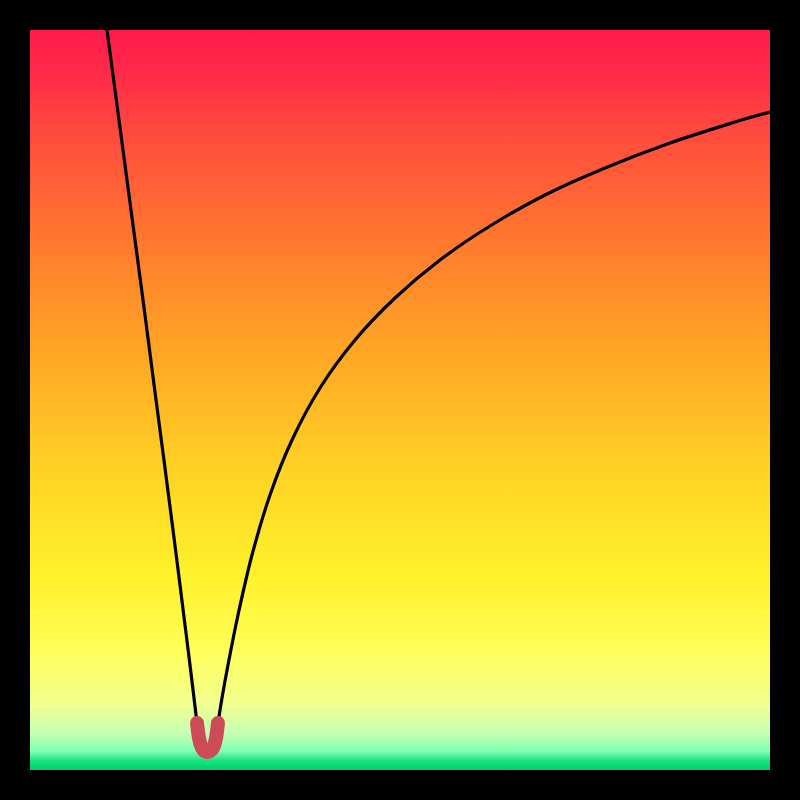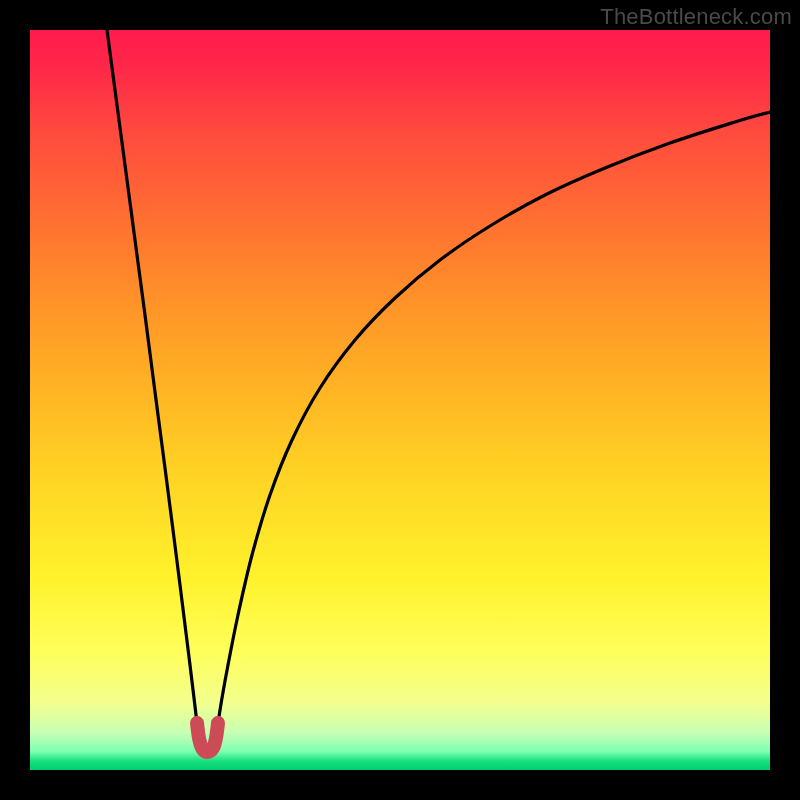--- a/index.html
+++ b/index.html
@@ -71,21 +71,20 @@
     stroke: #cc4b56;
     stroke-width: 14;
     stroke-linecap: round;
   }
 </style>
 </head>
 <body>
 
 <div class="frame">
 
-  <div class="watermark">TheBottleneck.com</div>
 
   <div class="plot">
     <svg class="curve" viewBox="0 0 740 740" preserveAspectRatio="none">
       <path id="left-branch" class="curve-path" d="M 77 0 C 78.33333333333333 10, 82 37.5, 85 60 C 88 82.5, 91.66666666666667 110, 95 135 C 98.33333333333333 160, 101.66666666666667 185, 105 210 C 108.33333333333333 235, 111.66666666666667 259.6666666666667, 115 285 C 118.33333333333333 310.3333333333333, 121.66666666666667 336.5, 125 362 C 128.33333333333334 387.5, 132 415, 135 438 C 138 461, 140.5 480.5, 143 500 C 145.5 519.5, 148 539.1666666666666, 150 555 C 152 570.8333333333334, 153.33333333333334 581.6666666666666, 155 595 C 156.66666666666666 608.3333333333334, 158.5 622.8333333333334, 160 635 C 161.5 647.1666666666666, 162.83333333333334 658.3333333333334, 164 668 C 165.16666666666666 677.6666666666666, 166.5 688.8333333333334, 167 693"></path>
       <path id="right-branch" class="curve-path" d="M 188 693 C 188.66666666666666 688.8333333333334, 190.33333333333334 677.6666666666666, 192 668 C 193.66666666666666 658.3333333333334, 195.33333333333334 648.8333333333334, 198 635 C 200.66666666666666 621.1666666666666, 204 603.3333333333334, 208 585 C 212 566.6666666666666, 216.66666666666666 545, 222 525 C 227.33333333333334 505, 233.33333333333334 484.1666666666667, 240 465 C 246.66666666666666 445.8333333333333, 253.66666666666666 427.8333333333333, 262 410 C 270.3333333333333 392.1666666666667, 279.5 374.6666666666667, 290 358 C 300.5 341.3333333333333, 312.5 325, 325 310 C 337.5 295, 350.8333333333333 281.3333333333333, 365 268 C 379.1666666666667 254.66666666666666, 394.1666666666667 242, 410 230 C 425.8333333333333 218, 442.5 206.83333333333334, 460 196 C 477.5 185.16666666666666, 495.8333333333333 174.66666666666666, 515 165 C 534.1666666666666 155.33333333333334, 554.1666666666666 146.66666666666666, 575 138 C 595.8333333333334 129.33333333333334, 618.3333333333334 120.66666666666667, 640 113 C 661.6666666666666 105.33333333333333, 688.3333333333334 97.16666666666667, 705 92 C 721.6666666666666 86.83333333333333, 734.1666666666666 83.66666666666667, 740 82"></path>
       <path id="vertex-u" class="vertex-marker" d="M 167 693 C 167.33333333333334 695.5, 168.16666666666666 703.8333333333334, 169 708 C 169.83333333333334 712.1666666666666, 170.66666666666666 715.6666666666666, 172 718 C 173.33333333333334 720.3333333333334, 175.16666666666666 722, 177 722 C 178.83333333333334 722, 181.5 720.3333333333334, 183 718 C 184.5 715.6666666666666, 185.16666666666666 712.1666666666666, 186 708 C 186.83333333333334 703.8333333333334, 187.66666666666666 695.5, 188 693"></path>
     </svg>
   </div>
 
 </div>

